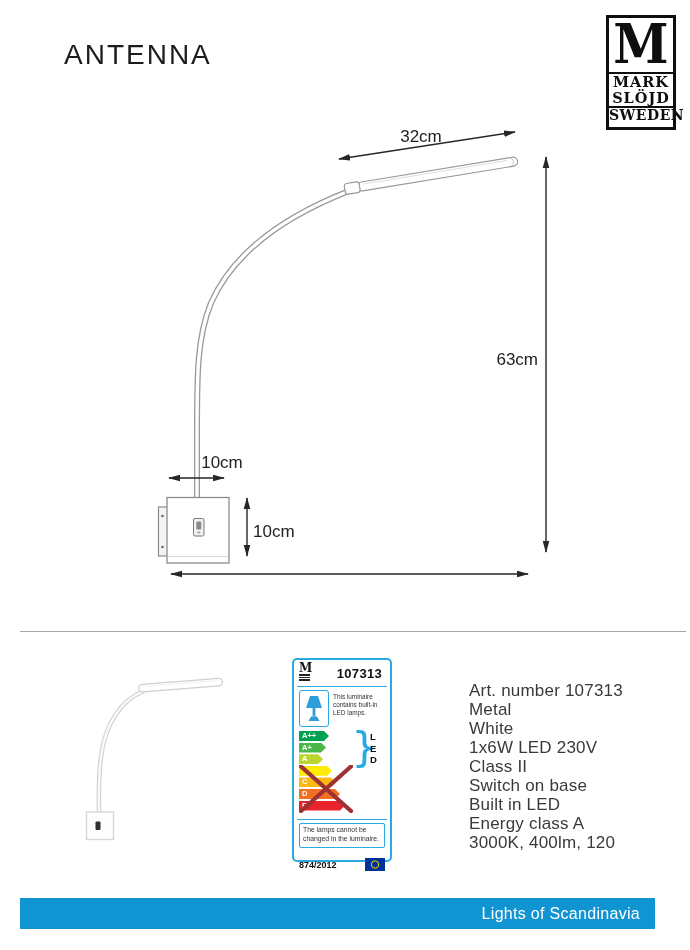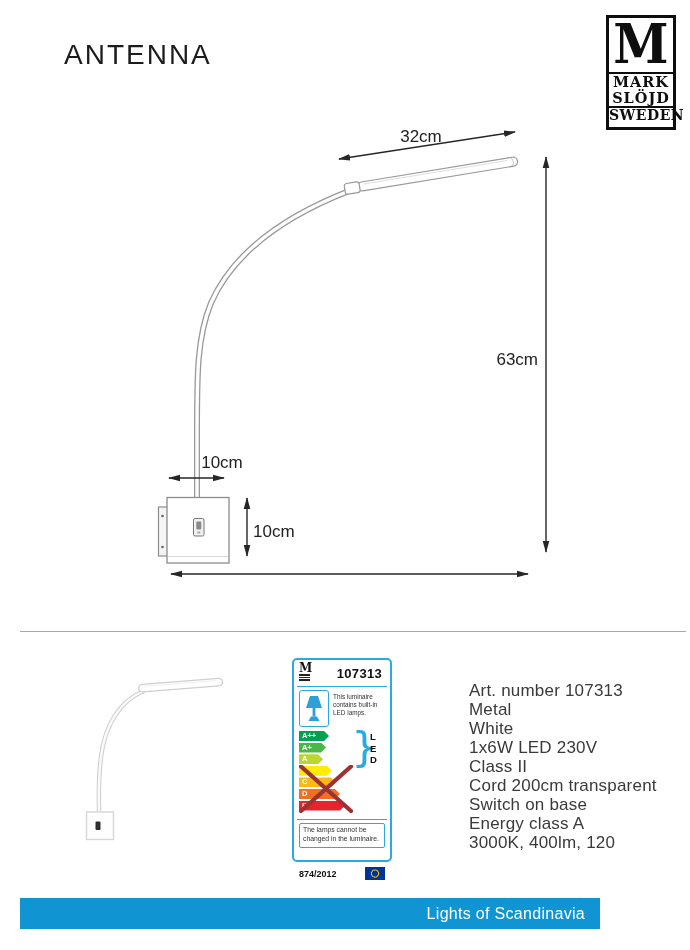--- a/index.html
+++ b/index.html
@@ -51,30 +51,30 @@
   .e-arrow span { font-size:7.5px; font-weight:bold; color:#fff; padding-left:3px;
     line-height:10px; }
   .led-brace { position:absolute; left:53px; top:-3px; font-size:40px; line-height:38px;
     color:#29abe2; font-family:"DejaVu Sans",sans-serif; transform:scaleX(1.05); }
   .led-letters { position:absolute; left:71px; top:0; }
   .led-letters div { font-size:9.5px; font-weight:bold; line-height:11.5px; color:#111; }
   .x-overlay { position:absolute; left:0; top:34px; }
   .el-changebox { border:1.2px solid #29abe2; border-radius:2px; padding:2px 3px;
     font-size:6.8px; line-height:8.5px; color:#333; height:25px; }
   .el-footer { display:flex; justify-content:space-between; align-items:center;
-    margin-top:19px; }
+    margin-top:10px; }
   .el-reg { font-size:9px; font-weight:bold; color:#111; }
 
   
   .specs { left:469px; top:649px; width:215px;margin-top:32px; }
   .spec-line { font-size:17px; line-height:19px; color:#3a3a3a; letter-spacing:0.2px;
     white-space:nowrap; }
 
   
-  .footer-bar { left:20px; top:898px; width:580px; height:31px; background:#1094d2;
+  .footer-bar { left:20px; top:898px; width:635px; height:31px; background:#1094d2;
     color:#fff; text-align:right; font-size:16px; line-height:31px;
     padding-right:15px; letter-spacing:0.3px; }
 </style>
 </head>
 <body>
 
 <div id="canvas">
 
   <div class="abs page-title">ANTENNA</div>
 
@@ -236,22 +236,22 @@
       </svg>
     </div>
   </div>
 
   <div class="abs specs">
     <div class="spec-line">Art. number 107313</div>
     <div class="spec-line">Metal</div>
     <div class="spec-line">White</div>
     <div class="spec-line">1x6W LED 230V</div>
     <div class="spec-line">Class II</div>
-    <div class="spec-line">Cord 200cm transparent</div>
     <div class="spec-line">Switch on base</div>
+    <div class="spec-line">Built in LED</div>
     <div class="spec-line">Energy class A</div>
     <div class="spec-line">3000K, 400lm, 120</div>
   </div>
 
   <div class="abs footer-bar" style="background: rgb(16, 148, 210);">
     <span>Lights of Scandinavia</span>
   </div>
 
 </div>
 

